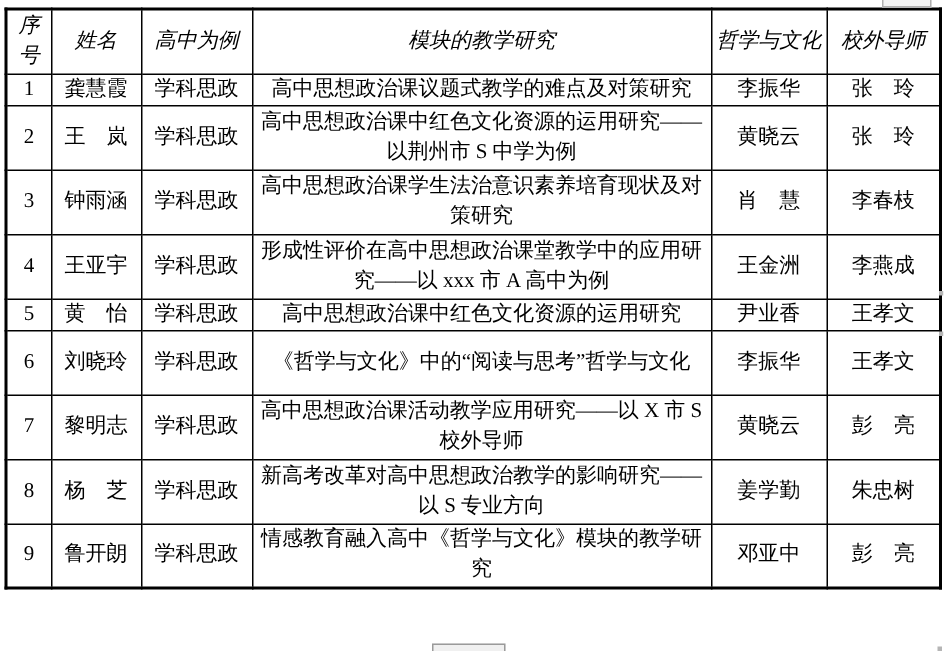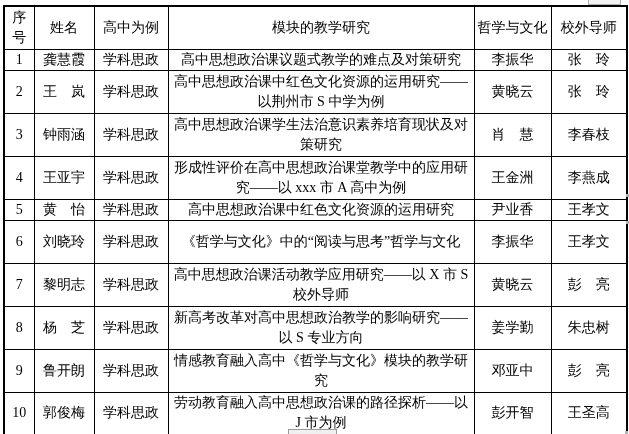--- a/index.html
+++ b/index.html
@@ -30,21 +30,21 @@
   .doc-table td {
     border: 1px solid #000000;
     font-weight: normal;
     text-align: center;
     vertical-align: middle;
     padding: 0 2px;
     line-height: 20px;
     overflow: hidden;
     word-break: break-all;
   }
-  tr.hdr    { height: 43px; }
+  tr.hdr    { height: 43px; font-style: italic; }
   tr.single { height: 20px; }
   tr.double { height: 43px; }
 
   
   .frag {
     position: absolute;
     box-sizing: border-box;
   }
   .frag-top {
     left: 588px; top: -3px;
@@ -155,28 +155,20 @@
       <td>朱忠树</td>
     </tr>
     <tr class="double">
       <td>9</td>
       <td>鲁开朗</td>
       <td>学科思政</td>
       <td>情感教育融入高中《哲学与文化》模块的教学研究</td>
       <td>邓亚中</td>
       <td>彭　亮</td>
     </tr>
-    <tr class="double">
-      <td>10</td>
-      <td>郭俊梅</td>
-      <td>学科思政</td>
-      <td>劳动教育融入高中思想政治课的路径探析——以 J 市为例</td>
-      <td>彭开智</td>
-      <td>王圣高</td>
-    </tr>
   </tbody>
 </table>
 
 <div class="frag frag-top"></div>
 <div class="frag frag-bottom"></div>
 <div class="tick tick-r1"></div>
 <div class="tick tick-r2"></div>
 <div class="tick tick-br"></div>
 
 </body></html>

